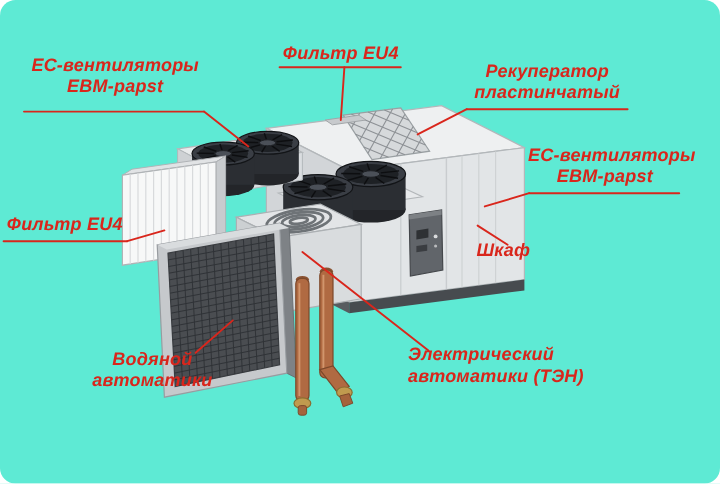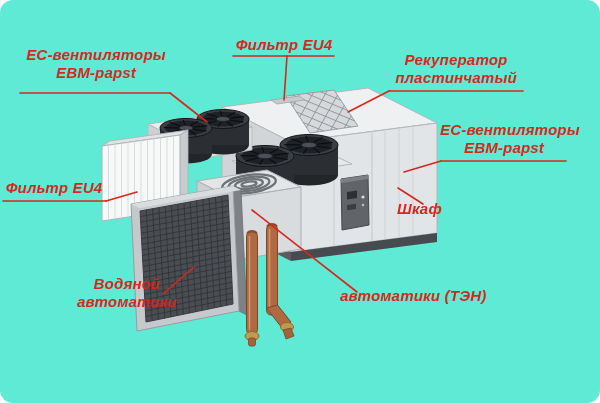--- a/index.html
+++ b/index.html
@@ -268,22 +268,23 @@
 </div>
 
 <div class="lbl center" style="left:2px;top:179px;width:104px">
   <span>Фильтр EU4</span>
 </div>
 
 <div class="lbl" style="left:397px;top:200px;width:112px">
   <span>Шкаф</span>
 </div>
 
-<div class="lbl center" style="left:60px;top:275px;width:134px">
+<div class="lbl center" style="left:60px;top:291px;width:134px">
   <span>Водяной</span>
   <span>автоматики</span>
 </div>
 
 <div class="lbl" style="left:340px;top:287px;width:166px">
+  <span>Электрический</span>
   <span>автоматики (ТЭН)</span>
 </div>
 
 </div>
 
 </body></html>

